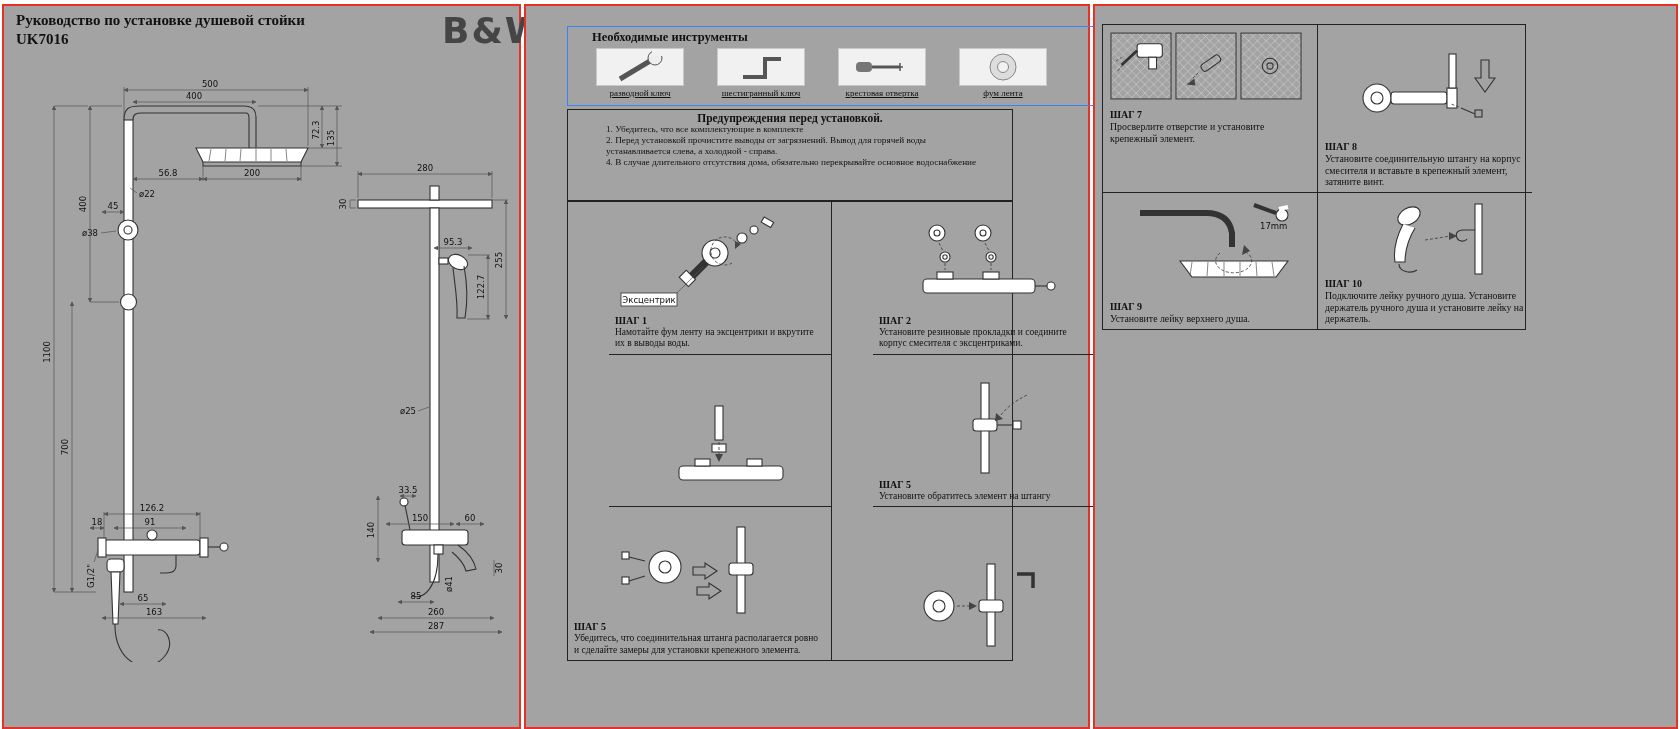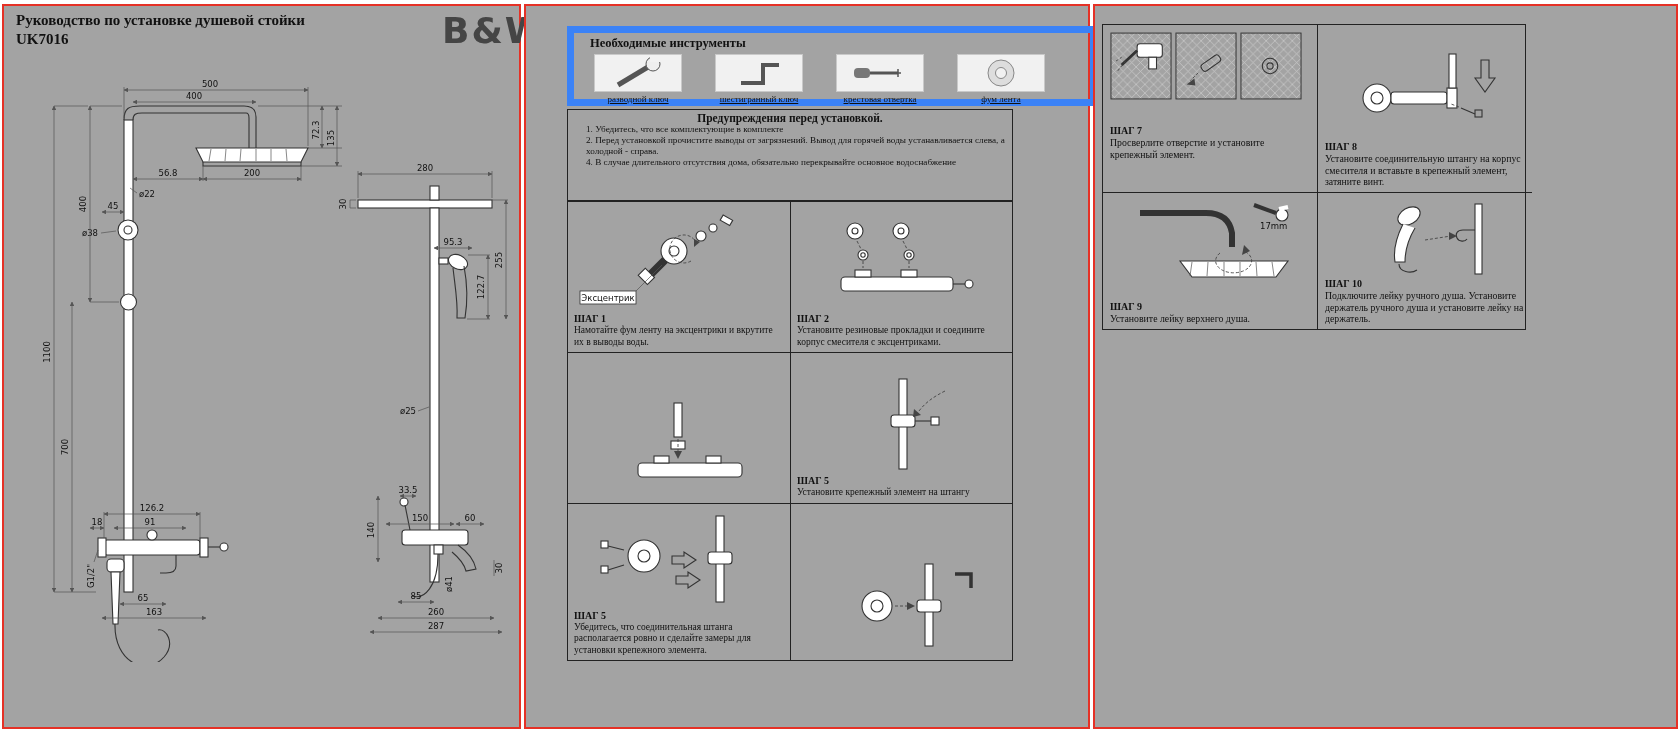--- a/index.html
+++ b/index.html
@@ -18,37 +18,37 @@
   .tech { position:absolute; left:2px; top:56px; }
 
   
   svg .dw  { fill:none; stroke:#333; stroke-width:1.1; }
   svg .dwf { fill:#fff; stroke:#333; stroke-width:1.1; }
   svg .dl  { stroke:#555; stroke-width:0.7; fill:none; }
   svg .dash{ stroke:#444; stroke-width:0.9; stroke-dasharray:3 2; fill:none; }
   svg .dt  { font-family:"DejaVu Sans",sans-serif; font-size:8.5px; fill:#111; }
 
   
-  .tools-box { position:absolute; left:41px; top:20px; width:530px; height:80px; border:7px solid #3b82f6; padding:3px 16px; }
+  .tools-box { position:absolute; left:41px; top:20px; width:530px; height:80px; border:1px solid #3b82f6; padding:3px 24px; }
   .tools-title { font-size:12.5px; font-weight:bold; }
   .tools-row { display:flex; gap:25px; margin-top:3px; justify-content:flex-start; }
   .tool { width:96px; text-align:center; }
   .tool-img { width:88px; height:38px; background:#f1f1f1; border:1px solid #c9c9c9;
               display:flex; align-items:center; justify-content:center; margin:0 auto; }
   .tool-label { font-size:9px; text-decoration:underline; margin-top:2px; }
 
-  .warn-box { position:absolute; left:41px; top:103px; width:446px; height:92px; border:1px solid #222; padding:2px 0; }
+  .warn-box { position:absolute; left:41px; top:103px; width:446px; height:92px; border:1px solid #222; padding:2px 20px; }
   .warn-title { text-align:center; font-weight:bold; font-size:11.5px; }
   .warn-item { font-size:9.2px; line-height:1.18;margin-left:18px; }
 
   .steps-grid { position:absolute; left:41px; top:195px; width:446px; height:460px; border:1px solid #222;
                 display:grid; grid-template-columns:1fr 1fr; grid-template-rows:1fr 1fr 1fr; }
   .step-cell { position:relative; padding:4px 6px; display:flex; flex-direction:column; }
   .steps-grid .step-cell:nth-child(odd)   { border-right:1px solid #222; }
-  .steps-grid .step-cell:nth-child(-n+4)  { border-bottom:1px solid #222; }
+  .steps-grid .step-cell:nth-child(-n+4)  { border-bottom:1px solid #222;margin-left:41px; }
   .step-fig { flex:1; display:flex; align-items:flex-end; justify-content:center; }
   .step-cap { font-size:9.5px; line-height:1.2; }
   .step-num { font-weight:bold; font-size:10px; display:block; }
 
   
   .rgrid { position:absolute; left:7px; top:18px; width:424px; height:306px; border:1px solid #222;
            display:grid; grid-template-columns:1fr 1fr; grid-template-rows:168px 136px; }
   .rcell { position:relative; padding:4px 7px; display:flex; flex-direction:column; }
   .rgrid .rcell:nth-child(odd)  { border-right:1px solid #222; }
   .rgrid .rcell:nth-child(-n+2) { border-bottom:1px solid #222; }
@@ -356,21 +356,21 @@
               <rect x="94" y="42" width="24" height="12" rx="3" fill="#fff"></rect>
               <line x1="118" y1="48" x2="134" y2="48"></line>
               <rect x="134" y="44" width="8" height="8" fill="#fff"></rect>
             </g>
             <path class="dash" d="M148,18 C136,24 128,30 122,38"></path>
             <polygon fill="#444" points="117,36 116,44 124,42"></polygon>
           </svg>
         </div>
         <div class="step-cap">
           <span class="step-num">ШАГ 5</span>
-          <div class="step-text">Установите крепежный элемент на штангу</div>
+          <div class="step-text">Установите обратитесь элемент на штангу</div>
         </div>
       </div>
 
       <div class="step-cell">
         <div class="step-fig">
           <svg width="210" height="102" viewBox="0 0 210 102">
             <g class="dw">
               <circle cx="70" cy="48" r="16" fill="#fff"></circle>
                 <circle cx="70" cy="48" r="6"></circle>
               <line x1="34" y1="38" x2="50" y2="42"></line>
@@ -443,21 +443,21 @@
             <defs>
                 <pattern id="dp3" width="9" height="9" patternUnits="userSpaceOnUse">
                   <path d="M0,0 L9,9 M9,0 L0,9" stroke="#c9c9c9" stroke-width="0.8"></path>
                 </pattern>
               </defs>
             <rect x="1" y="1" width="62" height="68" fill="url(#dp3)" stroke="#333"></rect>
             <circle class="dw" cx="31" cy="35" r="8" fill="#fff"></circle>
             <circle class="dw" cx="31" cy="35" r="3.2" fill="#fff"></circle>
           </svg>
         </div>
-        <div class="step-cap" style="margin-top:24px">
+        <div class="step-cap" style="margin-top:8px">
           <span class="step-num">ШАГ 7</span>
           <div class="step-text">Просверлите отверстие и установите крепежный элемент.</div>
         </div>
       </div>
 
       <div class="rcell">
         <div class="step-fig">
           <svg width="200" height="95" viewBox="0 0 200 95">
             <g class="dw">
               <circle cx="52" cy="52" r="14" fill="#fff"></circle>

